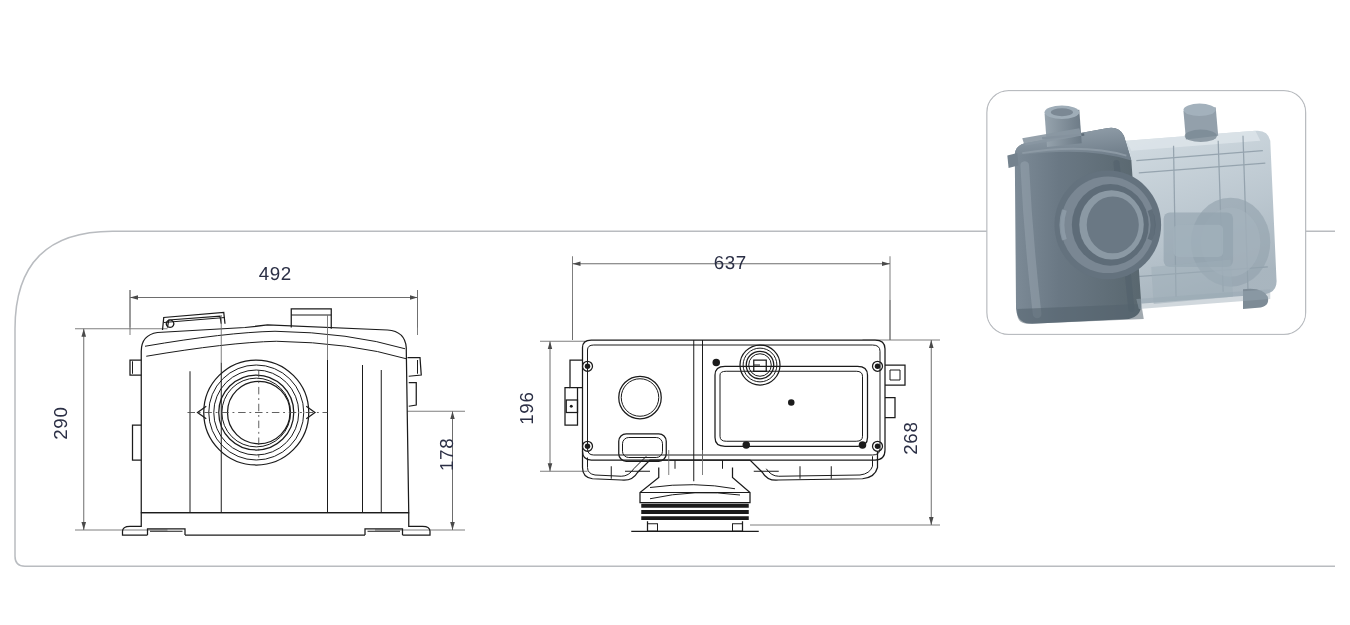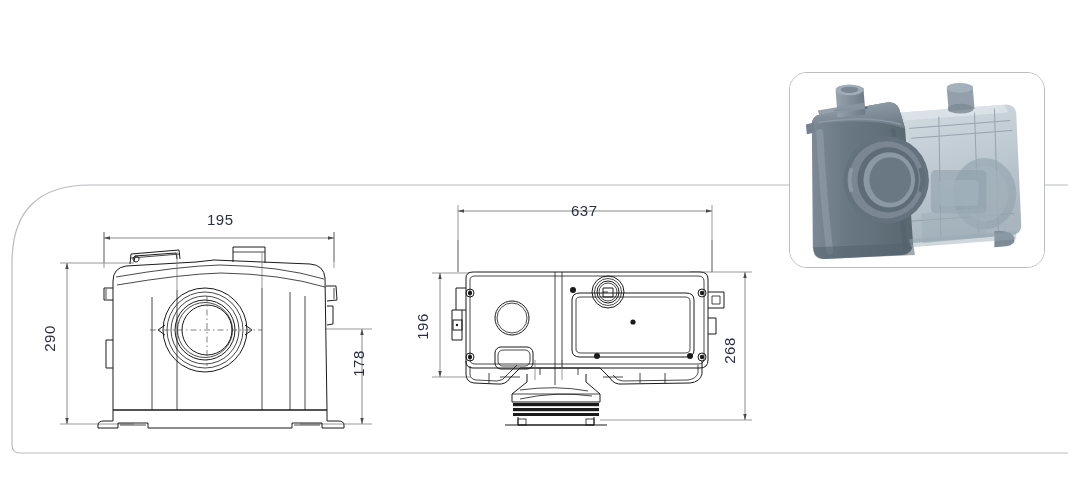--- a/index.html
+++ b/index.html
@@ -264,21 +264,21 @@
         <rect class="lnt" x="586" y="419" width="8" height="6"></rect>
       </g>
 
       <line class="extln" x1="535" y1="360" x2="535" y2="380"></line>
       <line class="extln" x1="562" y1="360" x2="562" y2="380"></line>
       <line class="extln" x1="458" y1="272" x2="458" y2="240"></line>
       <line class="extln" x1="712" y1="272" x2="712" y2="240"></line>
     </g>
   </svg>
 
-  <div class="dimlabel" style="left:207px;top:211px;">195</div>
+  <div class="dimlabel" style="left:207px;top:211px;">492</div>
 
   <div class="dimlabel vert" style="left:36px;top:330px;">290</div>
 
   <div class="dimlabel vert" style="left:345px;top:355px;">178</div>
 
   <div class="dimlabel" style="left:571px;top:202px;">637</div>
 
   <div class="dimlabel vert" style="left:409px;top:318px;">196</div>
 
   <div class="dimlabel vert" style="left:716px;top:342px;">268</div>

